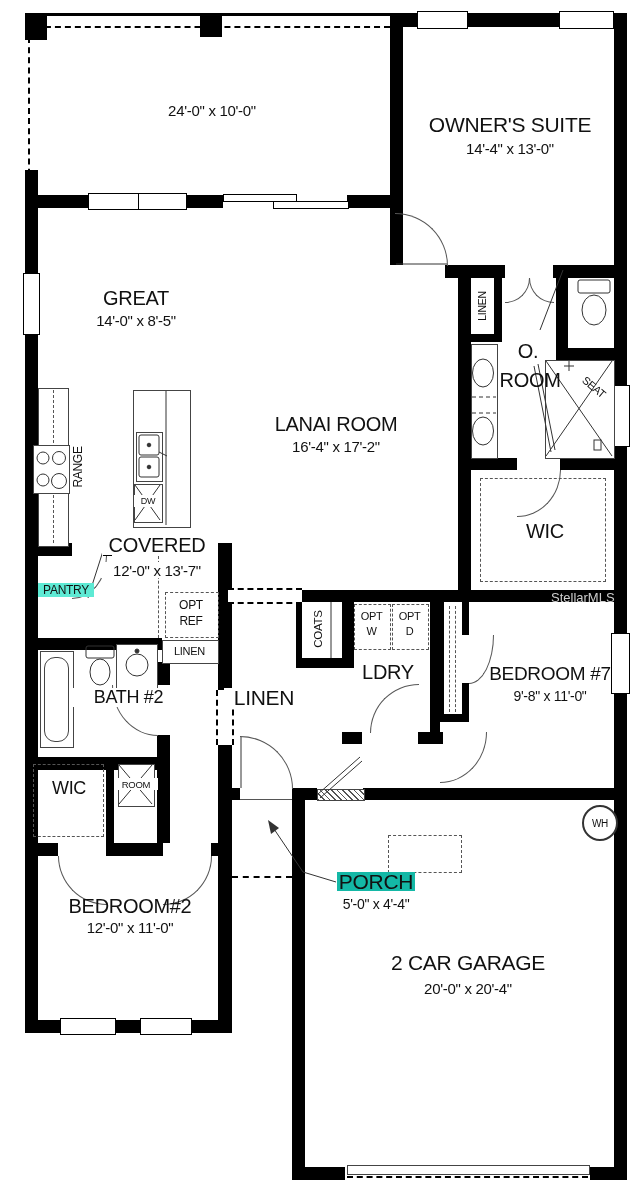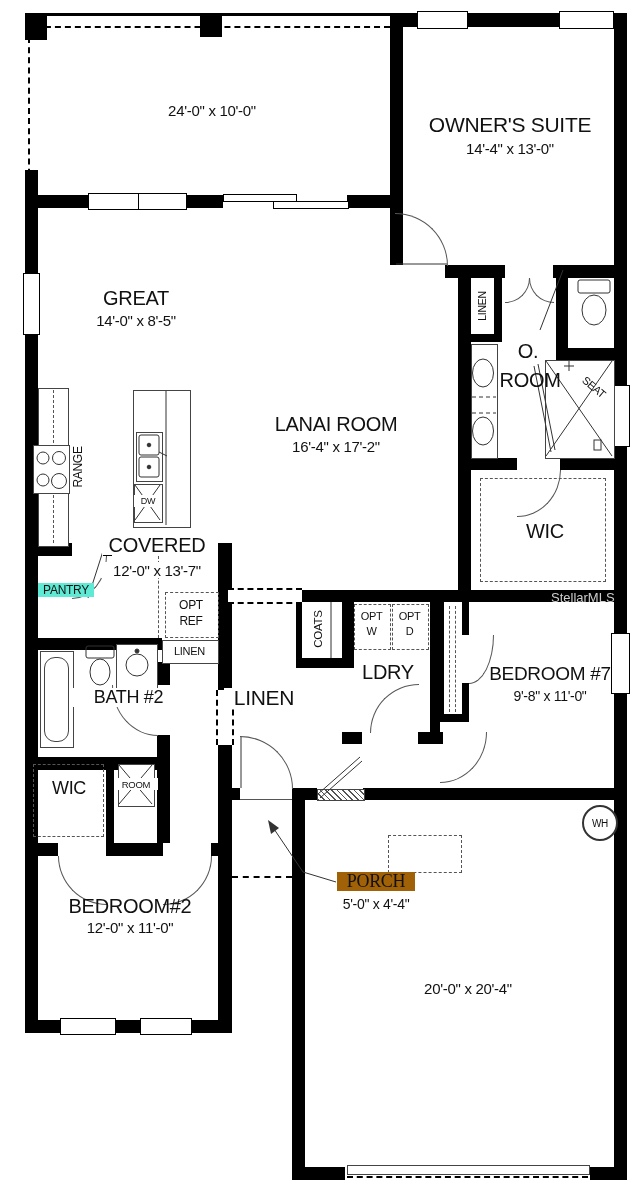--- a/index.html
+++ b/index.html
@@ -196,22 +196,23 @@
   <div class="w" style="left:590px;top:1167px;width:37px;height:13px;"></div>
   <div class="open" style="left:345px;top:1164px;width:245px;height:16px;"></div>
   <div class="box" style="left:347px;top:1165px;width:241px;height:8px;"></div>
   <div class="dash-t" style="left:347px;top:1176px;width:241px;height:2px;"></div>
 
   <div class="circle" style="left:582px;top:805px;width:32px;height:32px;">
     <span class="lbl" style="position:static;font-size:10px;">WH</span>
   </div>
   <div class="dbox" style="left:388px;top:835px;width:72px;height:36px;"></div>
 
-  <div class="lbl" style="left:337px;top:872px;width:78px;height:19px;font-size:18px;background:#a16207;font-family:Liberation Serif, serif;">PORCH</div>
+  <div class="lbl" style="left:337px;top:872px;width:78px;height:19px;font-size:21px;background:#14b8a6;">PORCH</div>
   <div class="lbl" style="left:333px;top:896px;width:86px;height:15px;font-size:14px;background:#fff;">5'-0" x 4'-4"</div>
+  <div class="lbl" style="left:388px;top:952px;width:160px;height:21px;font-size:21px;">2 CAR GARAGE</div>
   <div class="lbl" style="left:402px;top:980px;width:132px;height:16px;font-size:15px;">20'-0" x 20'-4"</div>
 
   <div class="lbl" style="left:150px;top:102px;width:124px;height:16px;font-size:15px;">24'-0" x 10'-0"</div>
   <div class="lbl" style="left:425px;top:114px;width:170px;height:21px;font-size:21px;">OWNER'S SUITE</div>
   <div class="lbl" style="left:448px;top:140px;width:124px;height:16px;font-size:15px;">14'-4" x 13'-0"</div>
   <div class="lbl" style="left:96px;top:288px;width:80px;height:20px;font-size:20px;">GREAT</div>
   <div class="lbl" style="left:80px;top:312px;width:112px;height:16px;font-size:15px;">14'-0" x 8'-5"</div>
   <div class="lbl" style="left:270px;top:414px;width:132px;height:20px;font-size:20px;">LANAI ROOM</div>
   <div class="lbl" style="left:280px;top:438px;width:112px;height:16px;font-size:15px;">16'-4" x 17'-2"</div>
   <div class="lbl" style="left:102px;top:535px;width:110px;height:20px;font-size:20px;background:#fff;">COVERED</div>

